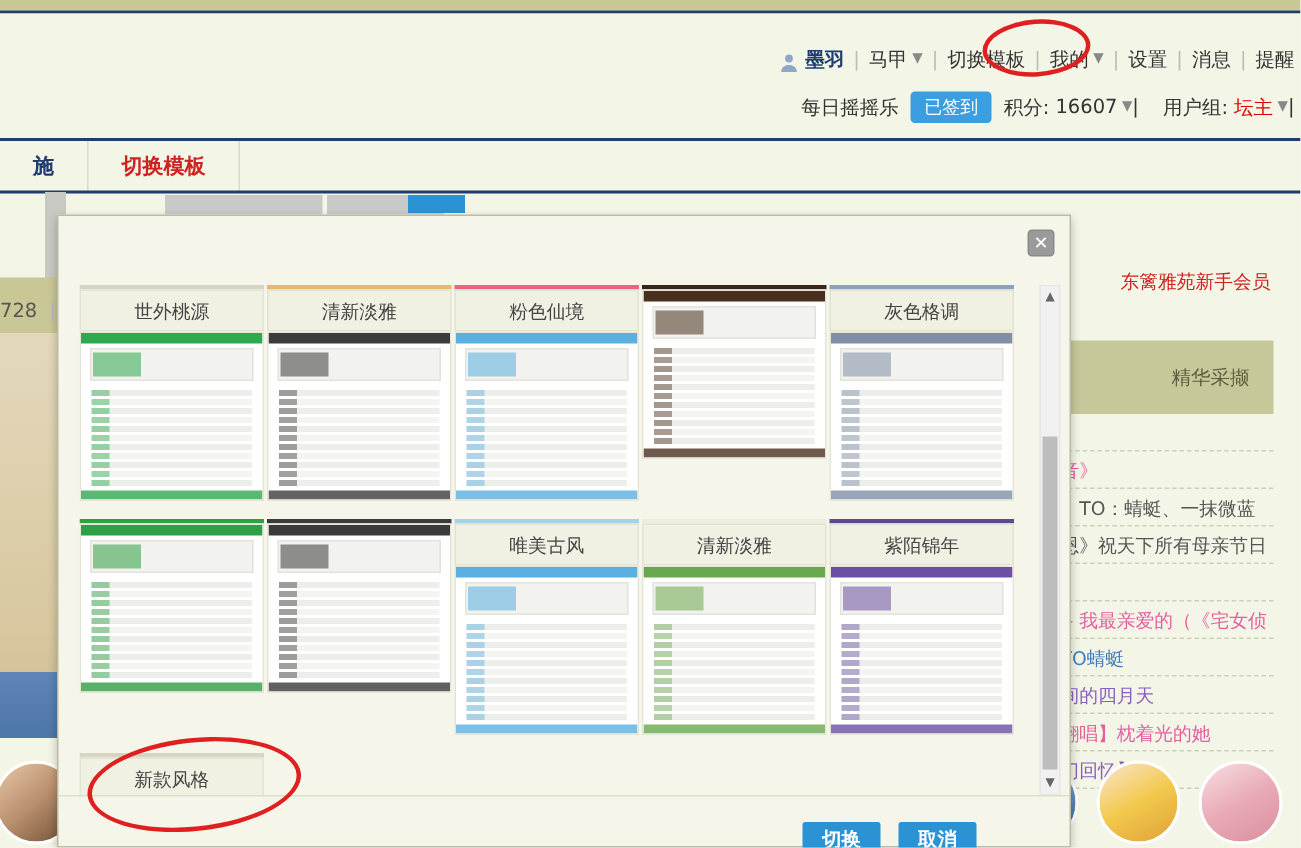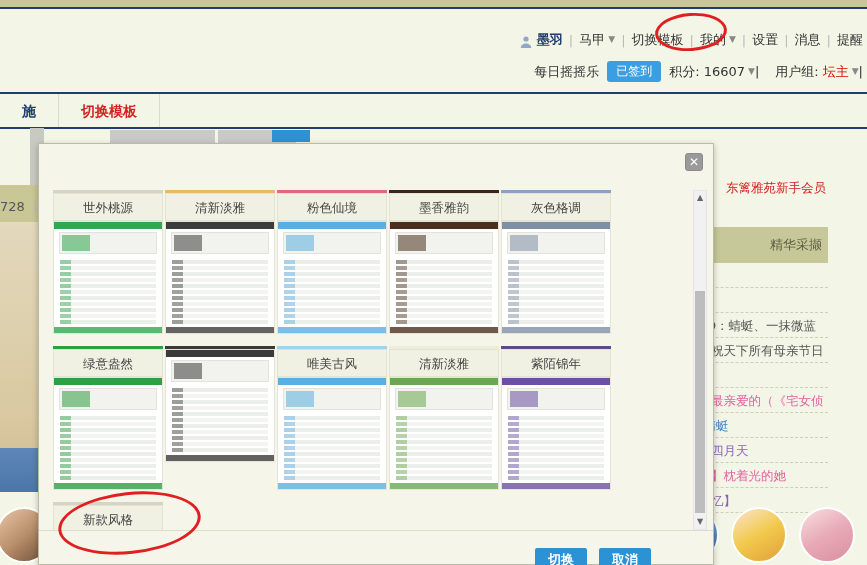--- a/index.html
+++ b/index.html
@@ -75,26 +75,26 @@
     position:absolute; bottom:2px; border-radius:50%; width:56px; height:56px;
     border:2px solid #fff; overflow:hidden;
   }
   .av1 { left:-4px; background:linear-gradient(140deg,#e8c7a8,#b98f6c,#6b4b34);}
   .av2 { left:598px; background:linear-gradient(140deg,#c8a68c,#8d6a4e);}
   .av3 { left:663px; background:linear-gradient(150deg,#cfe2f5,#6f9ec9,#2f5e8e);}
   .av4 { left:731px; background:linear-gradient(150deg,#fbe5cf,#f2c94c,#e0a03a);}
   .av5 { left:799px; background:linear-gradient(150deg,#f8dfe2,#e8aab6,#d98f9e);}
 
   
-  .right-col { position:absolute; left:661px; top:180px; width:167px; }
+  .right-col { position:absolute; left:682px; top:180px; width:167px; }
   .rc-title { color:#d12222; font-size:12.5px; text-align:right; padding-right:2px; white-space:nowrap;}
   .rc-box { margin-top:30px; }
   .rc-head {
-    height:36px; background:#c7c899; color:#5c5c3e; font-size:13px;
-    display:flex; align-items:center; justify-content:flex-end; padding-right:6px;
+    height:49px; background:#c7c899; color:#5c5c3e; font-size:13px;
+    display:flex; align-items:center; justify-content:flex-end; padding-right:16px;
     margin-left:13px;
   }
   .rc-item {
     height:25px; line-height:25px; font-size:12.5px; white-space:nowrap; overflow:hidden;
     border-bottom:1px dashed #cfcfb8; color:#3f7fc1;
   }
   .rc-item.pink { color:#e45fa0; }
   .rc-item.grey { color:#555; }
   .rc-item.purple { color:#8a5fc0; }
 
@@ -112,21 +112,21 @@
   .modal-close {
     position:absolute; right:10px; top:9px; width:18px; height:18px;
     background:#9a9a9a; border:1px solid #8a8a8a; border-radius:3px;
     color:#fff; font-size:12px; line-height:16px; text-align:center; cursor:pointer;
   }
   .modal-body {
     position:absolute; left:14px; top:46px; width:648px; height:340px;
     overflow:hidden; background:#f5f6e9;
   }
   .grid { display:flex; flex-wrap:wrap; gap:0px; }
-  .tpl { width:110px; margin-right:2px; margin-bottom:12px; }
+  .tpl { width:123px; margin-right:2px; margin-bottom:12px; }
   .tpl-caption {
     height:28px; line-height:28px; text-align:center; font-size:12.5px; color:#444;
     background:#f0f1e2; border:1px solid #e2e3d2;
   }
   .tpl-strip { height:3px; background:#ddd; }
   .tpl-thumb {
     height:113px; border:1px solid #e4e5d6; background:#fff;
     overflow:hidden; position:relative;
   }
 
@@ -370,21 +370,20 @@
               <div style="position:absolute;left:6%;right:6%;top:92px;height:4px;background:#f4f5f1"></div>
               <div style="position:absolute;left:6%;top:92px;width:10%;height:4px;background:#5aaee0;opacity:.45"></div>
               <div style="position:absolute;left:6%;right:6%;top:98px;height:4px;background:#eceeea"></div>
               <div style="position:absolute;left:6%;top:98px;width:10%;height:4px;background:#5aaee0;opacity:.45"></div>
               <div style="position:absolute;left:0;right:0;bottom:0;height:6px;background:#5aaee0;opacity:.8"></div>
             </div>
           </div>
         </div>
         <div class="tpl">
           <div class="tpl-strip" style="background: rgb(59, 36, 24);"></div>
-          <div class="tpl-caption">墨香雅韵</div>
           <div class="tpl-thumb">
             <div class="mini">
               <div style="position:absolute;left:0;right:0;top:0;height:7px;background:#4a2f1e"></div>
               <div style="position:absolute;left:5%;right:5%;top:10px;height:22px;background:#f2f2ee;border:1px solid #e3e3dd"></div>
               <div style="position:absolute;left:7%;top:13px;width:26%;height:16px;background:#4a2f1e;opacity:.55"></div>
               <div style="position:absolute;left:6%;right:6%;top:38px;height:4px;background:#eceeea"></div>
               <div style="position:absolute;left:6%;top:38px;width:10%;height:4px;background:#4a2f1e;opacity:.45"></div>
               <div style="position:absolute;left:6%;right:6%;top:44px;height:4px;background:#f4f5f1"></div>
               <div style="position:absolute;left:6%;top:44px;width:10%;height:4px;background:#4a2f1e;opacity:.45"></div>
               <div style="position:absolute;left:6%;right:6%;top:50px;height:4px;background:#eceeea"></div>
@@ -438,21 +437,20 @@
               <div style="position:absolute;left:6%;right:6%;top:92px;height:4px;background:#f4f5f1"></div>
               <div style="position:absolute;left:6%;top:92px;width:10%;height:4px;background:#7f8fa6;opacity:.45"></div>
               <div style="position:absolute;left:6%;right:6%;top:98px;height:4px;background:#eceeea"></div>
               <div style="position:absolute;left:6%;top:98px;width:10%;height:4px;background:#7f8fa6;opacity:.45"></div>
               <div style="position:absolute;left:0;right:0;bottom:0;height:6px;background:#7f8fa6;opacity:.8"></div>
             </div>
           </div>
         </div>
         <div class="tpl">
           <div class="tpl-strip" style="background: rgb(47, 158, 68);"></div>
-          <div class="tpl-caption">绿意盎然</div>
           <div class="tpl-thumb">
             <div class="mini">
               <div style="position:absolute;left:0;right:0;top:0;height:7px;background:#2f9e44"></div>
               <div style="position:absolute;left:5%;right:5%;top:10px;height:22px;background:#f2f2ee;border:1px solid #e3e3dd"></div>
               <div style="position:absolute;left:7%;top:13px;width:26%;height:16px;background:#2f9e44;opacity:.55"></div>
               <div style="position:absolute;left:6%;right:6%;top:38px;height:4px;background:#eceeea"></div>
               <div style="position:absolute;left:6%;top:38px;width:10%;height:4px;background:#2f9e44;opacity:.45"></div>
               <div style="position:absolute;left:6%;right:6%;top:44px;height:4px;background:#f4f5f1"></div>
               <div style="position:absolute;left:6%;top:44px;width:10%;height:4px;background:#2f9e44;opacity:.45"></div>
               <div style="position:absolute;left:6%;right:6%;top:50px;height:4px;background:#eceeea"></div>

